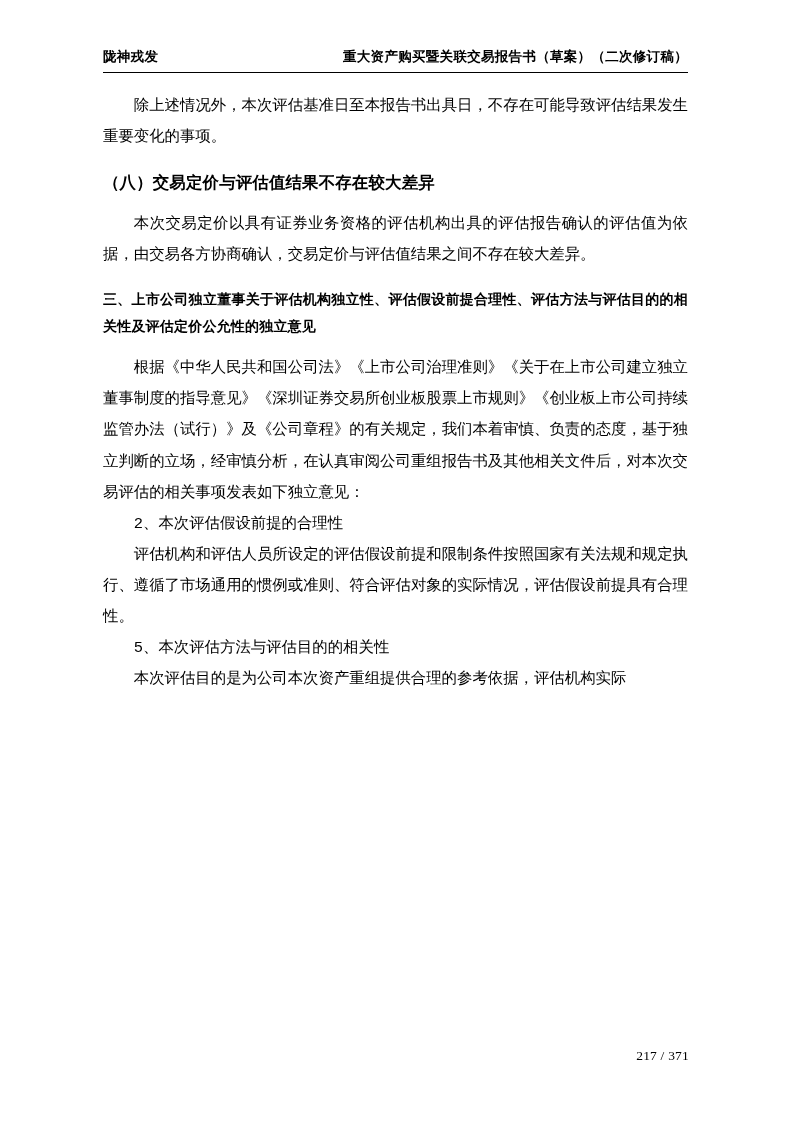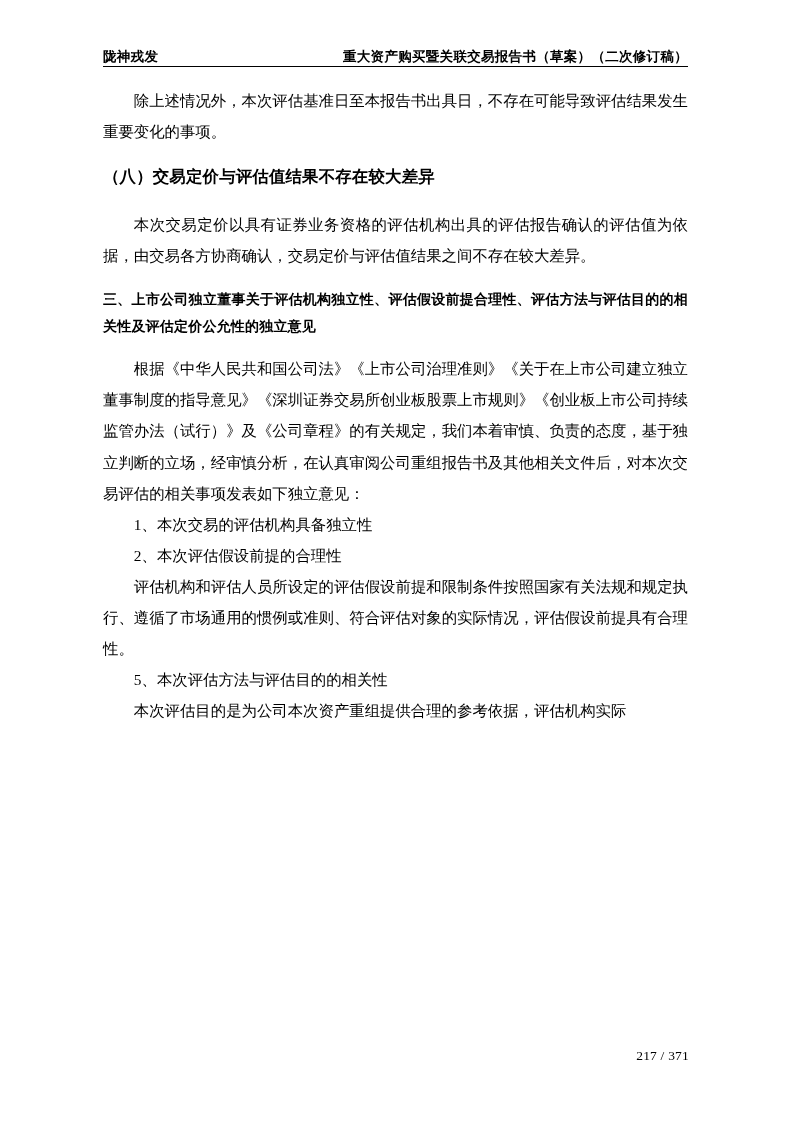--- a/index.html
+++ b/index.html
@@ -23,42 +23,44 @@
     left: 103px;
     top: 48px;
     width: 585px;
   }
   .header {
     display: flex;
     align-items: baseline;
     justify-content: space-between;
     font-size: 13.5px;
     font-weight: bold;
+    padding-bottom: 6px;
     border-bottom: 1.2px solid #000000;
     letter-spacing: 0.3px;
   }
   .header-left {
     white-space: nowrap;
   }
   .header-right {
     white-space: nowrap;
   }
   .body {
     margin-top: 18px;
     font-size: 15.4px;
     line-height: 2.02;
     text-align: justify;
     text-justify: inter-ideograph;
   }
   p.para {
     margin: 0 0 0 0;
     text-indent: 2em;
+    font-family: Liberation Mono, monospace;
   }
   h2.heading-bold {
-    margin: 14px 0 16px 0;
+    margin: 14px 0 10px 0;
     font-size: 16.4px;
     font-weight: bold;
     line-height: 1.95;
     text-indent: 0;
     letter-spacing: 0.2px;
   }
   h1.heading-major {
     margin: 16px 0 12px 0;
     font-size: 14px;
     font-weight: bold;
@@ -93,21 +95,20 @@
       <span class="header-left">陇神戎发</span>
       <span class="header-right">重大资产购买暨关联交易报告书（草案）（二次修订稿）</span>
     </div>
 
     <div class="body">
       <p class="para">除上述情况外，本次评估基准日至本报告书出具日，不存在可能导致评估结果发生重要变化的事项。</p>
       <h2 class="heading-bold">（八）交易定价与评估值结果不存在较大差异</h2>
       <p class="para">本次交易定价以具有证券业务资格的评估机构出具的评估报告确认的评估值为依据，由交易各方协商确认，交易定价与评估值结果之间不存在较大差异。</p>
       <h1 class="heading-major">三、上市公司独立董事关于评估机构独立性、评估假设前提合理性、评估方法与评估目的的相关性及评估定价公允性的独立意见</h1>
       <p class="para">根据《中华人民共和国公司法》《上市公司治理准则》《关于在上市公司建立独立董事制度的指导意见》《深圳证券交易所创业板股票上市规则》《创业板上市公司持续监管办法（试行）》及《公司章程》的有关规定，我们本着审慎、负责的态度，基于独立判断的立场，经审慎分析，在认真审阅公司重组报告书及其他相关文件后，对本次交易评估的相关事项发表如下独立意见：</p>
-      <p class="para">1、本次交易的评估机构具备独立性</p>
       <p class="para">2、本次评估假设前提的合理性</p>
       <p class="para">评估机构和评估人员所设定的评估假设前提和限制条件按照国家有关法规和规定执行、遵循了市场通用的惯例或准则、符合评估对象的实际情况，评估假设前提具有合理性。</p>
       <p class="para">5、本次评估方法与评估目的的相关性</p>
       <p class="para">本次评估目的是为公司本次资产重组提供合理的参考依据，评估机构实际</p>
     </div>
 
   </div>
 
   <div class="footer">217 / 371</div>
 </div>

